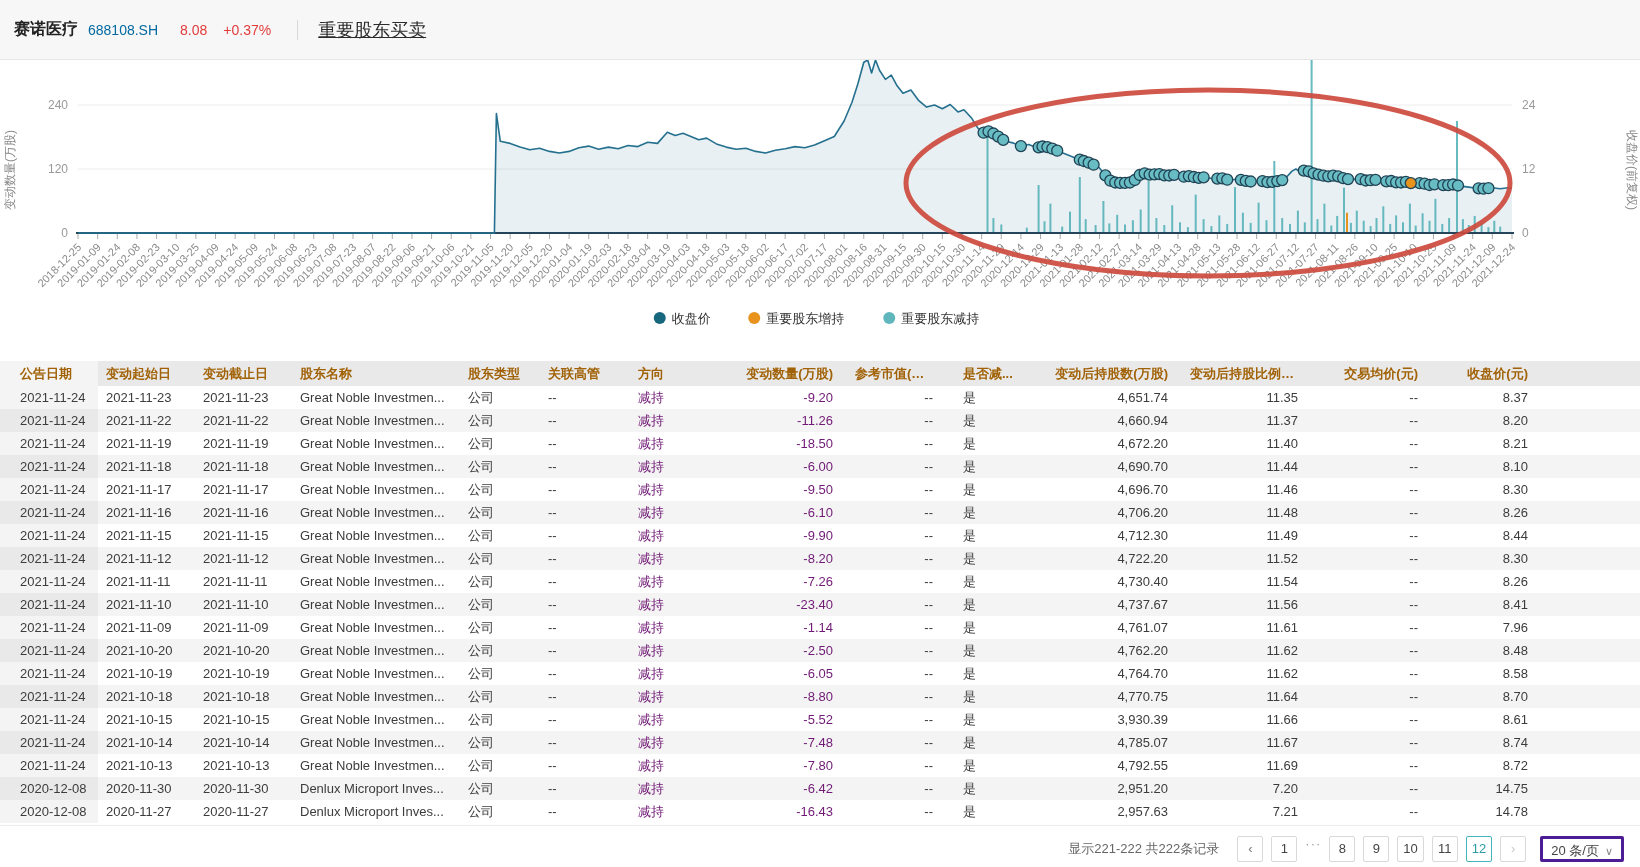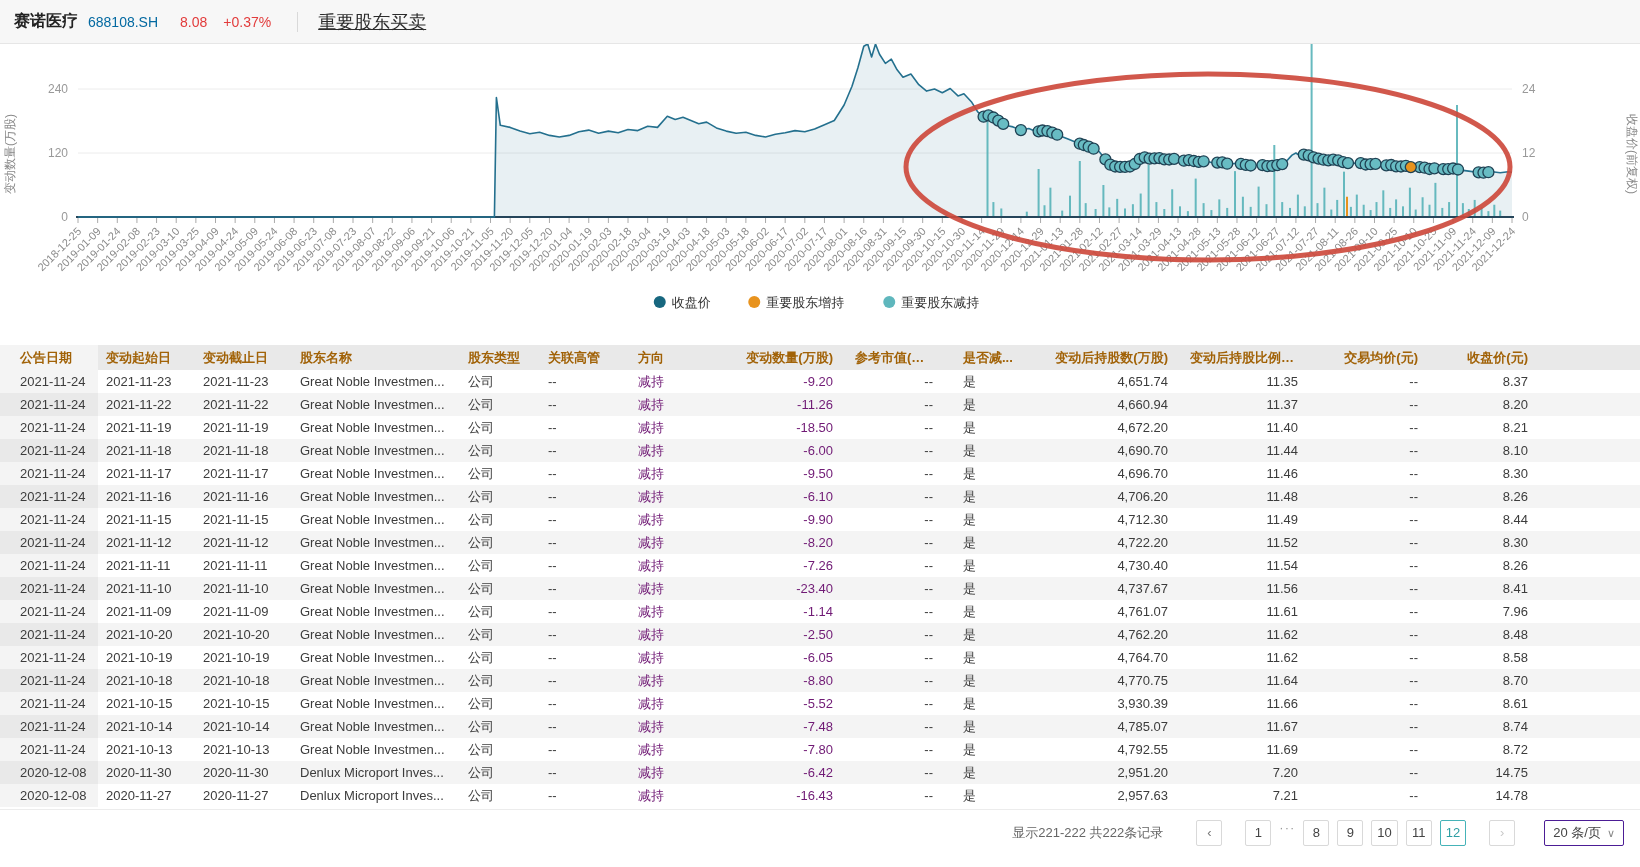--- a/index.html
+++ b/index.html
@@ -1,19 +1,19 @@
 <!DOCTYPE html>
 <html><head>
 <meta charset="utf-8">
 <style>
   * { margin:0; padding:0; box-sizing:border-box; }
   html,body { width:1640px; height:867px; background:#fff; overflow:hidden;
               font-family:"Liberation Sans","DejaVu Sans",sans-serif; color:#333; }
   
-  .topbar { height:44px; background:#f7f7f7; border-bottom:1px solid #e6e6e6;
+  .topbar { height:60px; background:#f7f7f7; border-bottom:1px solid #e6e6e6;
             display:flex; align-items:center; padding:0 14px; }
   .stock-name { font-size:16px; font-weight:bold; color:#222; }
   .stock-code { font-size:14px; color:#0369a1; margin-left:10px; }
   .stock-price { font-size:14px; color:#e23b3b; margin-left:22px; }
   .stock-pct { font-size:14px; color:#e23b3b; margin-left:16px; }
   .vdiv { width:1px; height:20px; background:#d9d9d9; margin:0 20px 0 26px; }
   .tab-label { font-size:18px; color:#2b2b2b;text-decoration:underline; }
   
   .chart-wrap { height:276px; position:relative; background:#fff; }
   
@@ -24,29 +24,29 @@
   tbody td { height:23px; color:#3c3c3c; white-space:nowrap; overflow:hidden;
              text-overflow:ellipsis; }
   tbody tr:nth-child(even) { background:#f4f4f4; }
   tbody td:first-child, thead th:first-child { background-color:rgba(0,0,0,0.045); }
   .al { text-align:left; padding-left:8px; }
   .ar { text-align:right; padding-right:22px; }
   th.c0, td.c0 { padding-left:20px; text-align:left; }
   td.green, th.green { color:#701a75; }
   
   .pager { display:flex; justify-content:flex-end; align-items:center;
-           padding:10px 16px 0 0; border-top:1px solid #ececec; margin-top:2px;gap:15px; }
+           padding:10px 16px 0 0; border-top:1px solid #ececec; margin-top:2px; }
   .pager-summary { font-size:13px; color:#666; margin-right:10px; }
   .pg-btn { min-width:26px; height:26px; line-height:24px; text-align:center;
             border:1px solid #d9d9d9; border-radius:2px; background:#fff;
             font-size:13px; color:#444; margin-left:8px; padding:0 5px; cursor:pointer; }
   .pg-btn.active { border-color:#45b3b8; color:#2d9ea3; }
   .pg-btn.dim { color:#c9c9c9; }
   .pg-ellipsis { margin-left:8px; color:#999; font-size:13px; letter-spacing:1px; }
-  .pg-size { height:26px; line-height:24px; border:1px solid #4c1d95; border-radius:2px;
+  .pg-size { height:26px; line-height:24px; border:3px solid #4c1d95; border-radius:2px;
              background:#fff; font-size:13px; color:#444; margin-left:14px;
              padding:0 8px; cursor:pointer; }
   .pg-size .caret { color:#888; margin-left:6px; font-size:11px; }
 </style>
 </head>
 <body>
 
 <div class="topbar">
   <span class="stock-name">赛诺医疗</span>
   <span class="stock-code">688108.SH</span>

